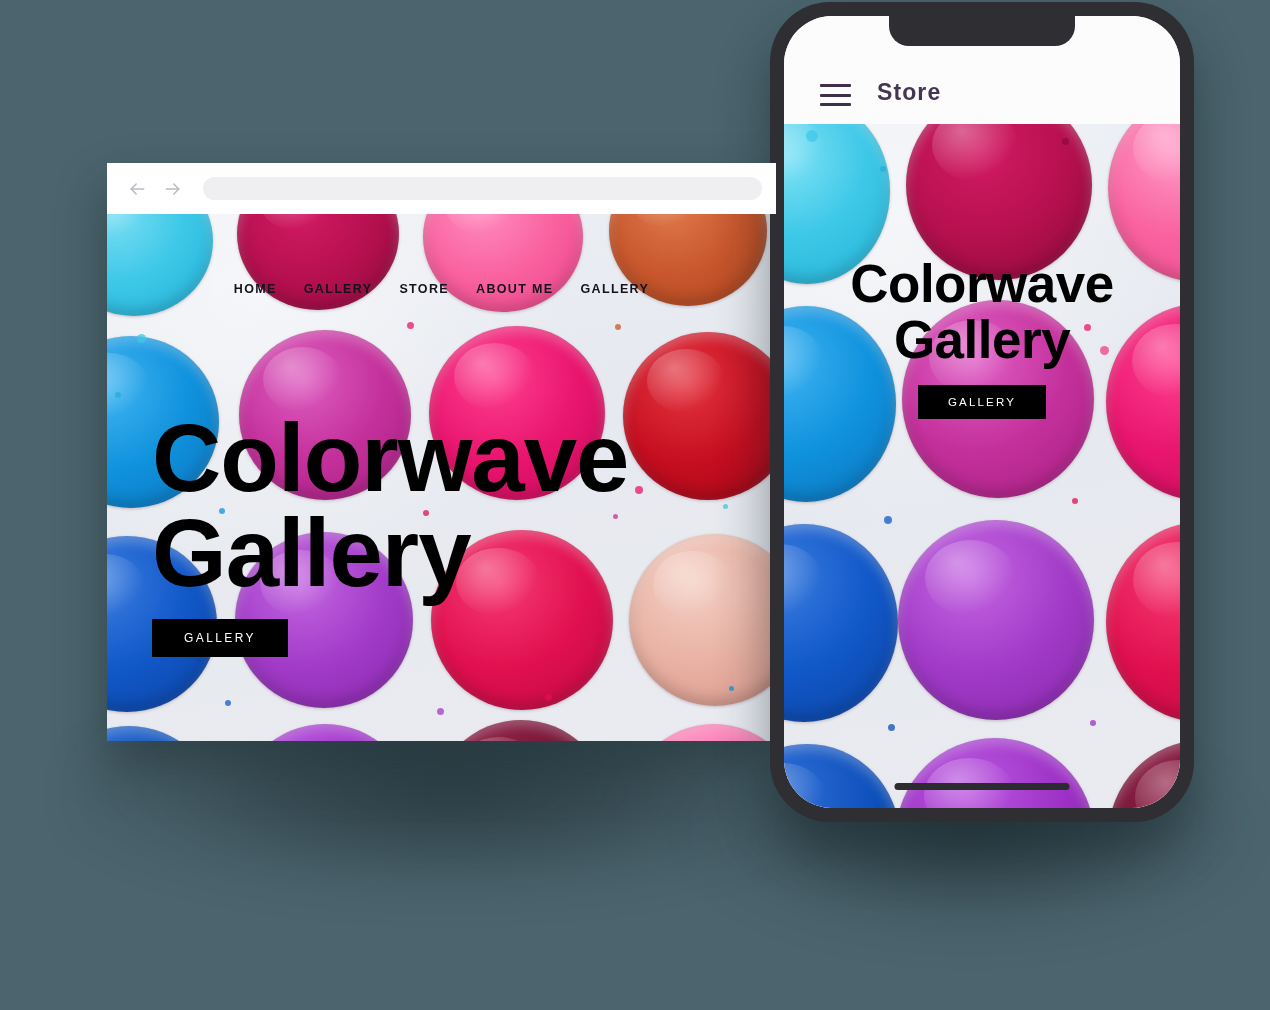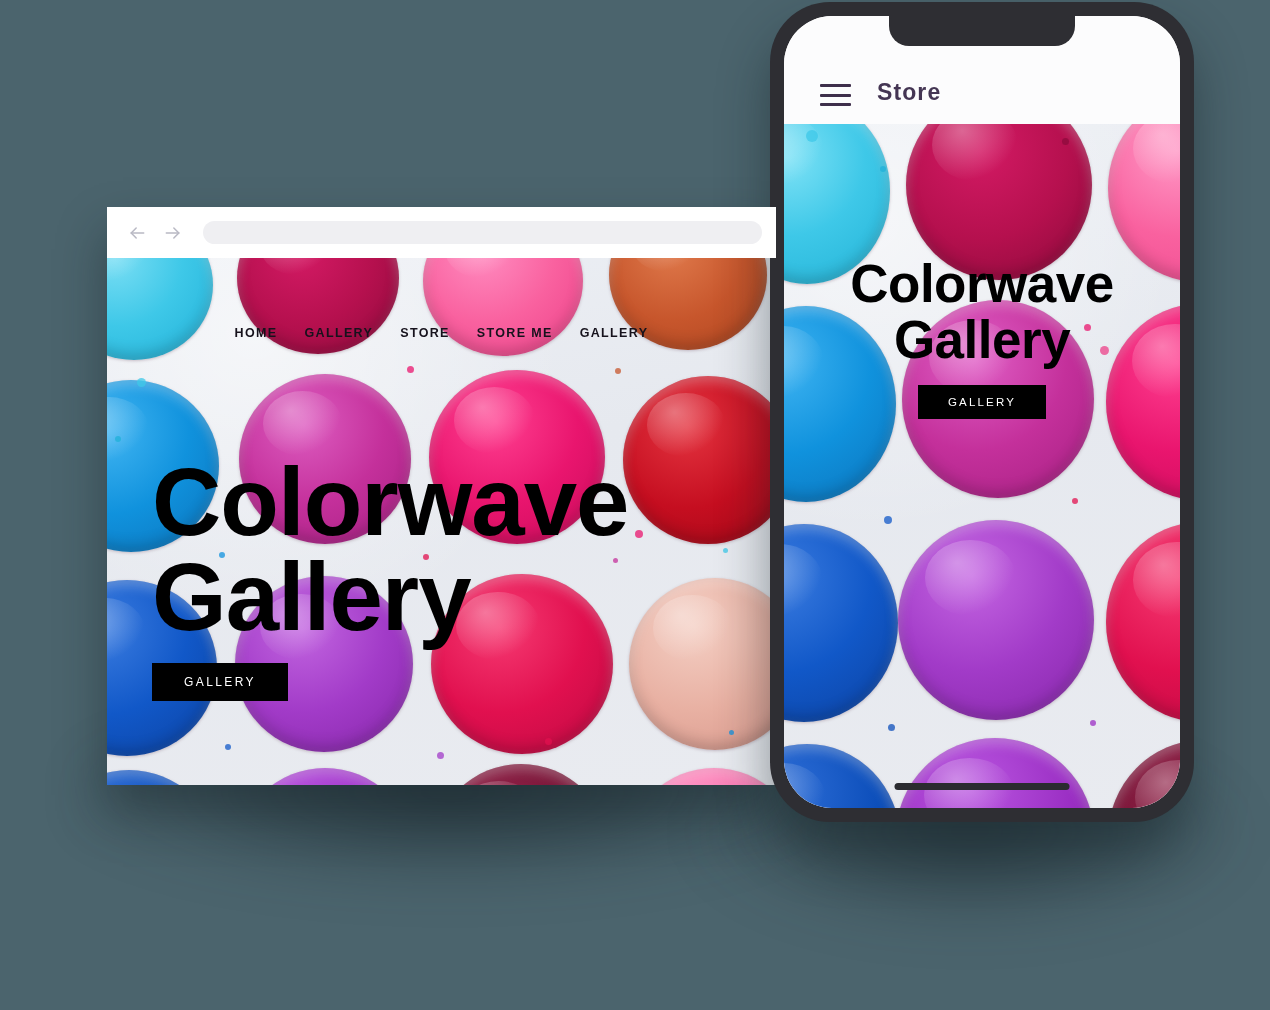--- a/index.html
+++ b/index.html
@@ -86,21 +86,20 @@
   
   .browser {
     position: absolute;
     left: 107px;
     top: 163px;
     width: 669px;
     height: 578px;
     background: #f0abfc;
     overflow: hidden;
     box-shadow: 0 26px 46px rgba(16,28,34,0.42);
-    margin-top: 44px;
   }
   .browser-chrome {
     position: relative;
     height: 51px;
     background: #ffffff;
     display: flex;
     align-items: center;
     padding: 0 14px 0 20px;
     gap: 18px;
     z-index: 4;
@@ -358,21 +357,21 @@
         <div class="speck" style="left:622px; top:472px; width:5px; height:5px; background:#1092dd;"></div>
         <div class="speck" style="left:118px; top:486px; width:6px; height:6px; background:#1158c8;"></div>
         <div class="speck" style="left:330px; top:494px; width:7px; height:7px; background:#a23bc8;"></div>
         <div class="speck" style="left:508px; top:110px; width:6px; height:6px; background:#c7562c;"></div>
       </div>
 
       <nav class="site-nav">
         <a href="#">HOME</a>
         <a href="#">GALLERY</a>
         <a href="#">STORE</a>
-        <a href="#">STORE ME</a>
+        <a href="#">ABOUT ME</a>
         <a href="#">GALLERY</a>
       </nav>
 
       <div class="hero">
         <div class="hero-title">
           <div>Colorwave</div>
           <div>Gallery</div>
         </div>
         <button class="hero-btn">GALLERY</button>
       </div>

